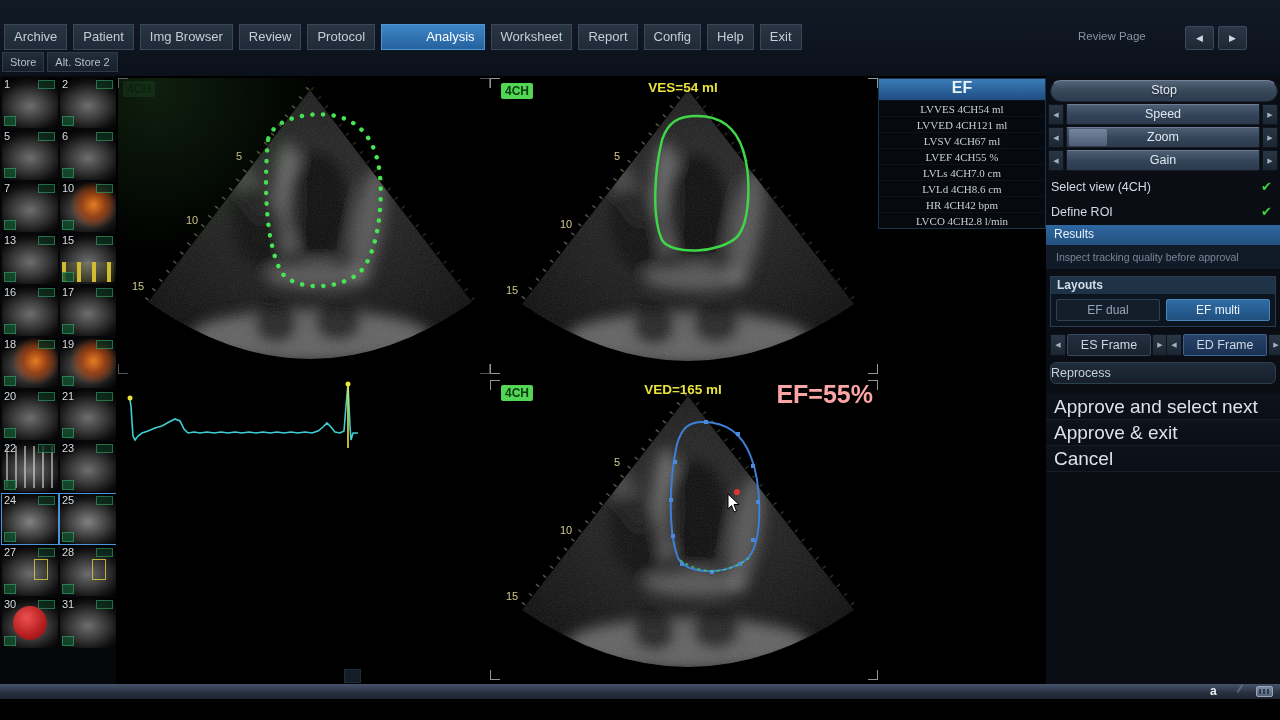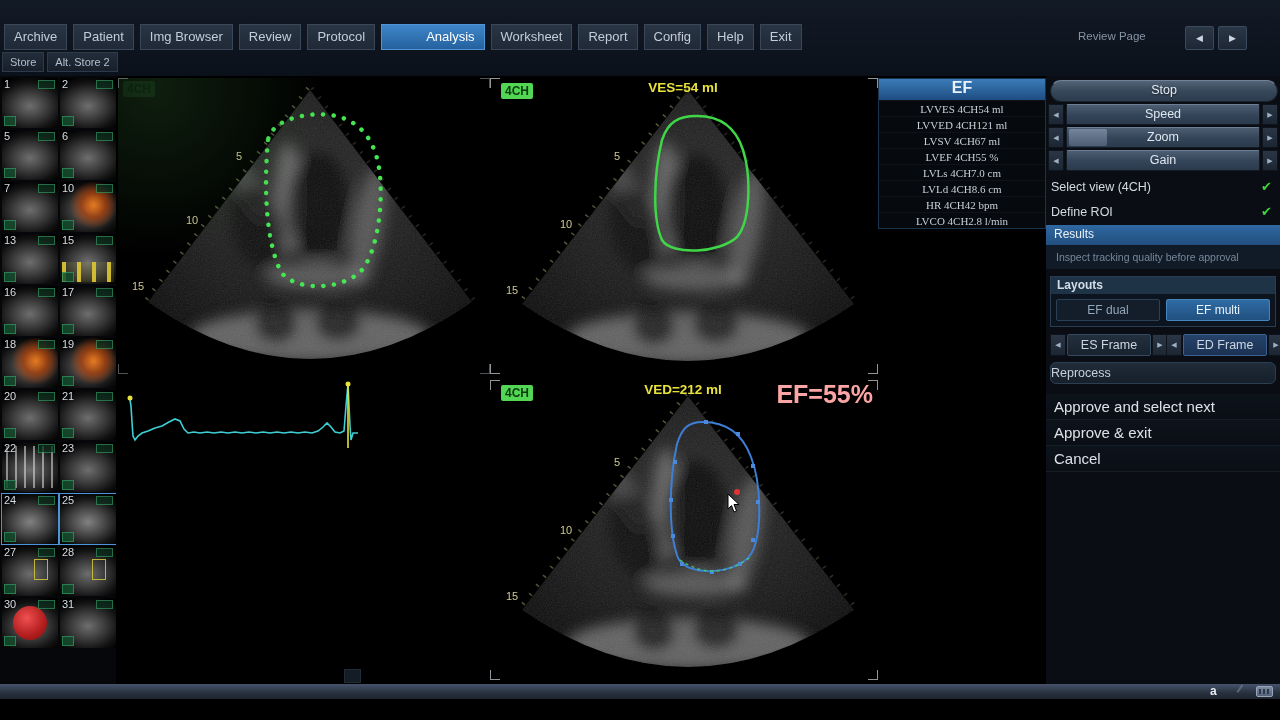--- a/index.html
+++ b/index.html
@@ -113,21 +113,21 @@
   #ef-multi-btn{background:linear-gradient(#2f6ba5,#20507f);border:1px solid #4585bd;color:#e9f2fa;}
   .frame-group{position:absolute;top:258px;display:flex;gap:1px;height:22px;}
   #frame-es{left:4px;} #frame-ed{left:120px;}
   .framebtn{width:82px;background:linear-gradient(#222f3e,#18232f);border:1px solid #35495f;color:#ccd6e0;
             font-size:12.5px;text-align:center;line-height:20px;border-radius:2px;}
   #ed-frame-btn{background:linear-gradient(#26436a,#1b3153);border-color:#3c6291;}
   #reprocess-btn{position:absolute;left:4px;top:286px;width:224px;height:20px;line-height:20px;
                  background:linear-gradient(#202c3a,#161f2a);border:1px solid #2c3e52;color:#c6d0da;
                  font-size:12.5px;text-align:left;border-radius:6px;}
   #actions{position:absolute;left:0;top:318px;width:234px;}
-  .action-row{height:25px;line-height:25px;padding-left:8px;color:#dbe2ea;font-size:15px;
+  .action-row{height:25px;line-height:25px;padding-left:8px;color:#dbe2ea;font-size:19px;
               border-bottom:1px solid #151d28;background:linear-gradient(#0d131b,#0a0f16);}
 
   
   #statusbar{position:absolute;left:0;top:684px;width:1280px;height:15px;
              background:linear-gradient(#46536c,#27303d 60%,#1d2530);}
   #kb-letter{position:absolute;left:1210px;top:684px;height:15px;line-height:15px;color:#e6ecf3;
              font-size:12px;font-weight:bold;}
   #pen-icon{position:absolute;left:1238px;top:687px;width:10px;height:9px;border-left:2px solid #8b97a6;
             transform:rotate(35deg);opacity:.45;}
   #keyboard-icon{position:absolute;left:1256px;top:686px;width:17px;height:11px;border-radius:2px;
@@ -468,21 +468,21 @@
         <rect x="261" y="158" width="4" height="4"></rect>
           <rect x="266" y="120" width="4" height="4"></rect>
         <rect x="261" y="84" width="4" height="4"></rect>
           <rect x="246" y="52" width="4" height="4"></rect>
         <rect x="214" y="40" width="4" height="4"></rect>
       </g>
       <circle cx="247" cy="112" r="3" fill="#e03434"></circle>
       <path d="M190,180 Q225,204 262,176" fill="none" stroke="#3fd463" stroke-width="1.5" stroke-dasharray="3 3.5" opacity=".85"></path>
     </svg>
     <div class="ch-badge">4CH</div>
-    <div class="us-title">VED=212 ml</div>
+    <div class="us-title">VED=165 ml</div>
     <div class="ef-big">EF=55%</div>
     <div class="cb cb-tl"></div>
     <div class="cb cb-tr"></div>
     <div class="cb cb-bl"></div>
     <div class="cb cb-br"></div>
   </div>
 
   <svg id="cursor" viewBox="0 0 14 20">
     <polygon points="1,0 1,15 4.5,11.5 7,18 9.5,17 7,10.5 12,10.5" fill="#fff" stroke="#000" stroke-width="1"></polygon>
   </svg>

